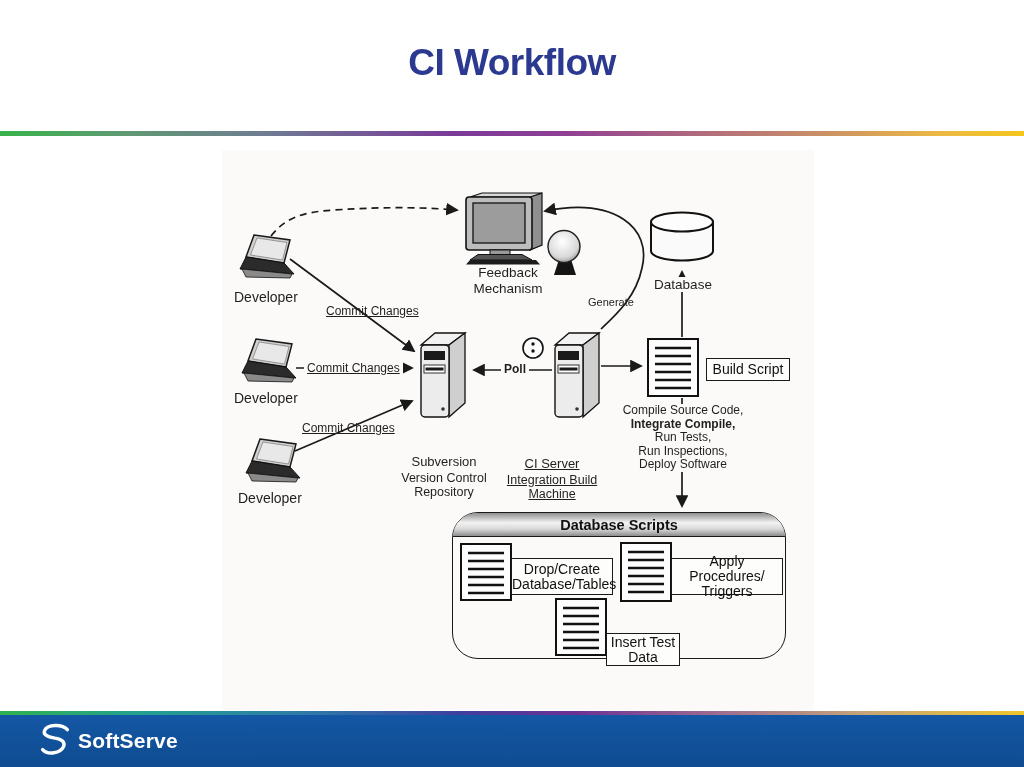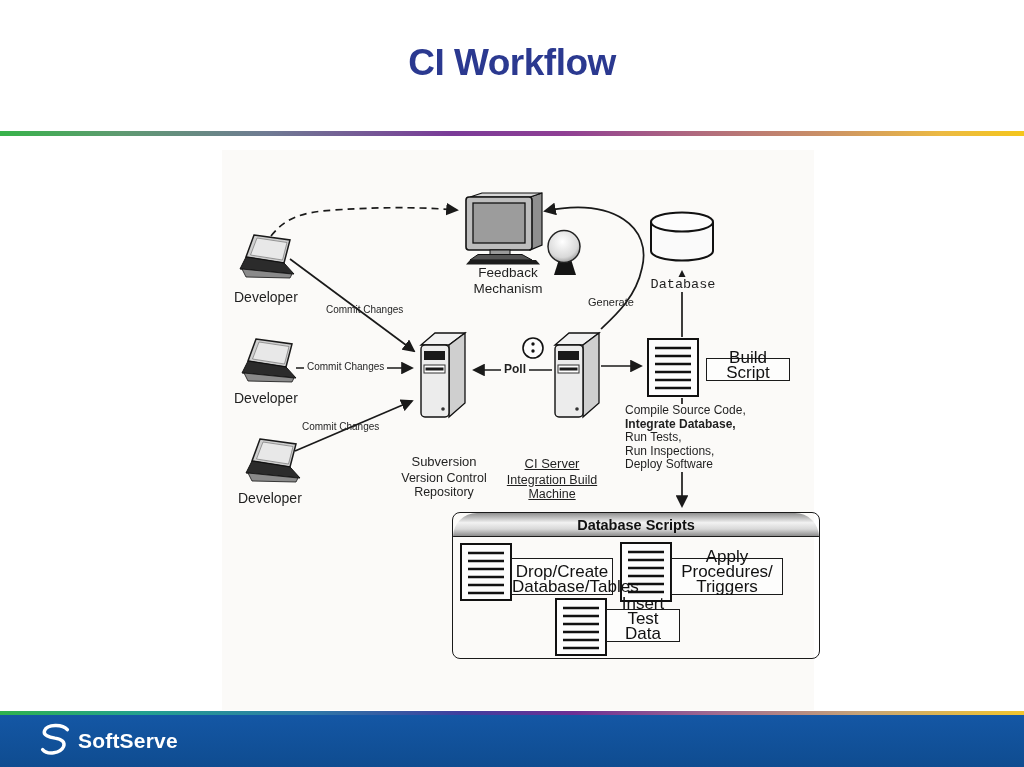--- a/index.html
+++ b/index.html
@@ -17,34 +17,34 @@
     background:linear-gradient(90deg,#37b34a 0%,#5f9a72 12%,#6f7b93 26%,#7a3b98 44%,#8f3f94 55%,#b06a7e 68%,#c98f67 80%,#ecba43 92%,#f4c61c 100%);
   }
   
   .scan-bg{position:absolute;left:222px;top:150px;width:592px;height:560px;background:#fbfaf8;}
   .diagram-svg{position:absolute;left:0;top:0;width:1024px;height:767px;}
   
   .lbl{position:absolute;color:#1f1f1f;white-space:nowrap;}
   .ctr{text-align:center;}
   .scanbg{background:#fbfaf8;padding:0 3px;}
   .dev{font-size:14px;}
-  .commit{font-size:10px;}
+  .commit{font-size:12px;text-decoration:underline;}
   .small{font-size:12.5px;line-height:14px;}
   .big{font-size:13px;line-height:18px;margin-top:42px;}
-  .steps{font-size:12px;line-height:13.5px;background:#fbfaf8;margin-left:7px;}
+  .steps{font-size:12px;line-height:13.5px;text-align:center;background:#fbfaf8;}
   .steps .bold{font-weight:bold;}
   .labelbox{
     position:absolute;border:1.4px solid #1a1a1a;background:#fdfdfc;
-    display:flex;flex-direction:column;justify-content:flex-end;
-    font-size:17px;line-height:15px;text-align:center;color:#111;
+    display:flex;flex-direction:column;justify-content:center;
+    font-size:14px;line-height:15px;text-align:center;color:#111;
   }
   
   .dbs-container{
-    position:absolute;left:452px;top:512px;width:368px;height:147px;
-    border:1.6px solid #1a1a1a;border-radius:8px;background:transparent;box-sizing:border-box;
+    position:absolute;left:452px;top:512px;width:334px;height:147px;
+    border:1.6px solid #1a1a1a;border-radius:26px;background:transparent;box-sizing:border-box;
   }
   .dbs-header{
     height:23px;border-bottom:1.6px solid #1a1a1a;border-radius:24px 24px 0 0;
     background:linear-gradient(180deg,#8f8f8f 0%,#f2f2f2 42%,#d8d8d8 70%,#8c8c8c 100%);
     display:flex;align-items:center;justify-content:center;
     font-size:14.5px;font-weight:bold;color:#111;
   }
   
   .footer-line{
     position:absolute;left:0;top:711px;width:1024px;height:4px;
@@ -208,58 +208,58 @@
 <div class="lbl commit" style="left:326px;top:304px;">Commit Changes</div>
 <div class="lbl commit scanbg" style="left:304px;top:361px;">Commit Changes</div>
 <div class="lbl commit" style="left:302px;top:421px;">Commit Changes</div>
 
 <div class="lbl ctr" style="left:462px;top:265px;width:92px;font-size:13.5px;line-height:15.5px;">
   <div>Feedback</div>
   <div>Mechanism</div>
 </div>
 
 <div class="lbl" style="left:588px;top:296px;font-size:11px;">Generate</div>
-<div class="lbl ctr scanbg" style="left:644px;top:277px;width:72px;font-size:13.5px;font-family:Liberation Mono, monospace;">Database</div>
+<div class="lbl ctr scanbg" style="left:644px;top:277px;width:72px;font-size:13.5px;">Database</div>
 <div class="lbl scanbg" style="left:501px;top:362px;font-size:12px;font-weight:bold;">Poll</div>
 
 <div class="lbl ctr" style="left:396px;top:411px;width:96px;">
   <div class="big">Subversion</div>
   <div class="small">Version Control</div>
   <div class="small">Repository</div>
 </div>
 
 <div class="lbl ctr" style="left:504px;top:413px;width:96px;text-decoration:underline;">
   <div class="big">CI Server</div>
   <div class="small">Integration Build</div>
   <div class="small">Machine</div>
 </div>
 
 <div class="labelbox" style="left:706px;top:358px;width:82px;height:21px;">
   <div>Build Script</div>
 </div>
 
 <div class="lbl steps" style="left:618px;top:404px;width:130px;white-space:normal;">
   <div>Compile Source Code,</div>
-  <div class="bold">Integrate Database,</div>
+  <div class="bold">Integrate Compile,</div>
   <div>Run Tests,</div>
   <div>Run Inspections,</div>
   <div>Deploy Software</div>
 </div>
 
 <div class="dbs-container">
   <div class="dbs-header">Database Scripts</div>
   <div class="labelbox" style="left:58px;top:45px;width:100px;height:35px;">
     <div>Drop/Create</div>
     <div>Database/Tables</div>
   </div>
   <div class="labelbox" style="left:218px;top:45px;width:110px;height:35px;">
     <div>Apply Procedures/</div>
     <div>Triggers</div>
   </div>
-  <div class="labelbox" style="left:153px;top:96px;width:72px;height:31px;">
+  <div class="labelbox" style="left:153px;top:120px;width:72px;height:31px;">
     <div>Insert Test</div>
     <div>Data</div>
   </div>
 </div>
 
 <div class="footer-line"></div>
 <div class="footer-bar"></div>
 <div class="logo">
   <svg width="38" height="38" viewBox="0 0 40 40">
     <path d="M33,8 C28,2 12,2 9,9 C7,14 14,16 20,17 C27,18 31,21 29,26 C26,33 12,35 7,29" fill="none" stroke="#ffffff" stroke-width="3.6" stroke-linecap="round"></path>

